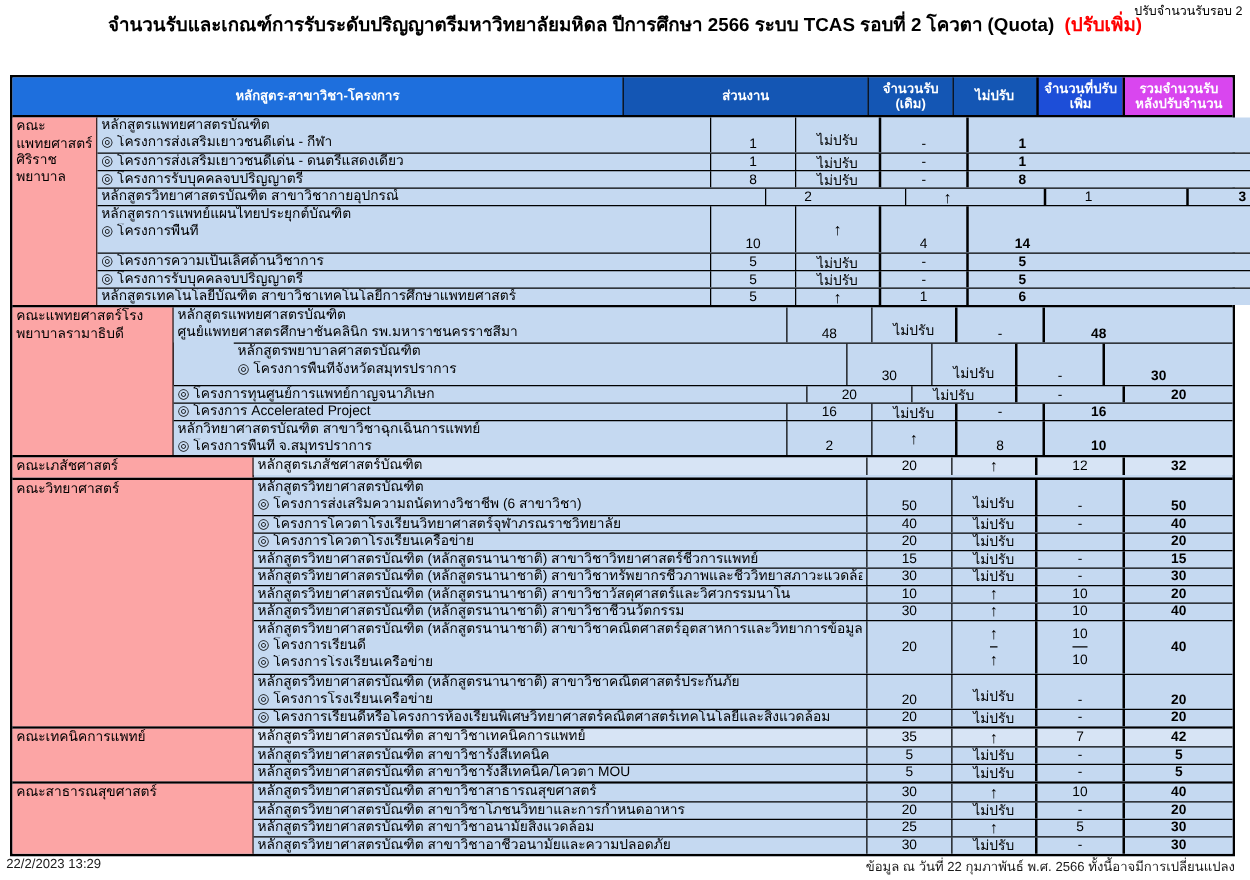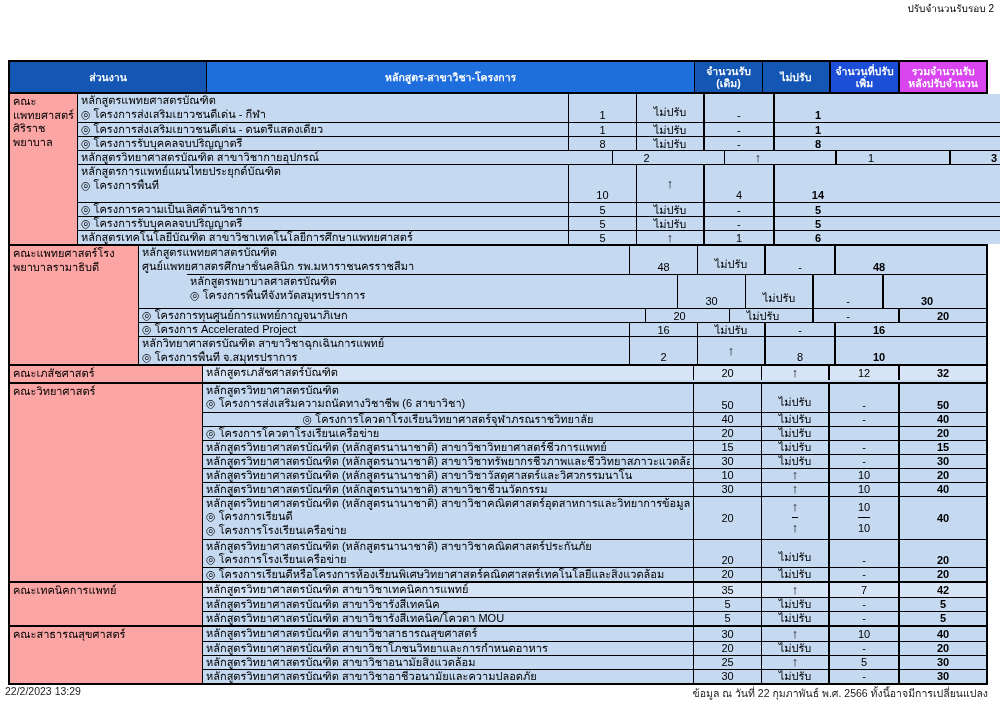--- a/index.html
+++ b/index.html
@@ -52,25 +52,29 @@
   .footer-left { position:absolute; left:5px; top:685px; font-size:10.5px; color:#1a1a1a; }
   .footer-right { position:absolute; right:12px; top:685px; font-size:10.5px; color:#1a1a1a; }
 </style>
 </head>
 <body>
 
 <div class="page">
 
   <div class="corner-note">ปรับจำนวนรับรอบ 2</div>
 
+  <div class="title-wrap">
+    <span>จำนวนรับและเกณฑ์การรับระดับปริญญาตรีมหาวิทยาลัยมหิดล ปีการศึกษา 2566 ระบบ TCAS รอบที่ 2 โควตา (Quota)</span>
+    <span class="title-red">(ปรับเพิ่ม)</span>
+  </div>
 
   <div class="tbl">
     <div class="thead">
+      <div class="th th1">หลักสูตร-สาขาวิชา-โครงการ</div>
       <div class="th th0">ส่วนงาน</div>
-      <div class="th th1">หลักสูตร-สาขาวิชา-โครงการ</div>
       <div class="th th2">จำนวนรับ (เดิม)</div>
       <div class="th th3">ไม่ปรับ</div>
       <div class="th th4">จำนวนที่ปรับ เพิ่ม</div>
       <div class="th th5">รวมจำนวนรับ หลังปรับจำนวน</div>
     </div>
     <div id="tbody">
         <div class="fsec">
           <div class="fname">คณะแพทยศาสตร์ศิริราชพยาบาล</div>
           <div class="frows">
             <div class="row" style="height: 28px;">
@@ -232,21 +236,21 @@
             <div class="row" style="height: 28px;">
               <div class="c prog">
                 <div class="ln">หลักสูตรวิทยาศาสตรบัณฑิต</div>
                 <div class="ln">◎ โครงการส่งเสริมความถนัดทางวิชาชีพ (6 สาขาวิชา)</div>
               </div>
               <div class="c n orig bottom">50</div>
               <div class="c n adj bottom">ไม่ปรับ</div>
               <div class="c n add bottom">-</div>
               <div class="c n tot bottom">50</div>
             </div>
-            <div class="row" style="height: 14px; text-align: center;">
+            <div class="row" style="height: 14px;">
               <div class="c prog">
                 <div class="ln">◎ โครงการโควตาโรงเรียนวิทยาศาสตร์จุฬาภรณราชวิทยาลัย</div>
               </div>
               <div class="c n orig">40</div>
               <div class="c n adj">ไม่ปรับ</div>
               <div class="c n add">-</div>
               <div class="c n tot">40</div>
             </div>
             <div class="row" style="height: 14px;">
               <div class="c prog">

